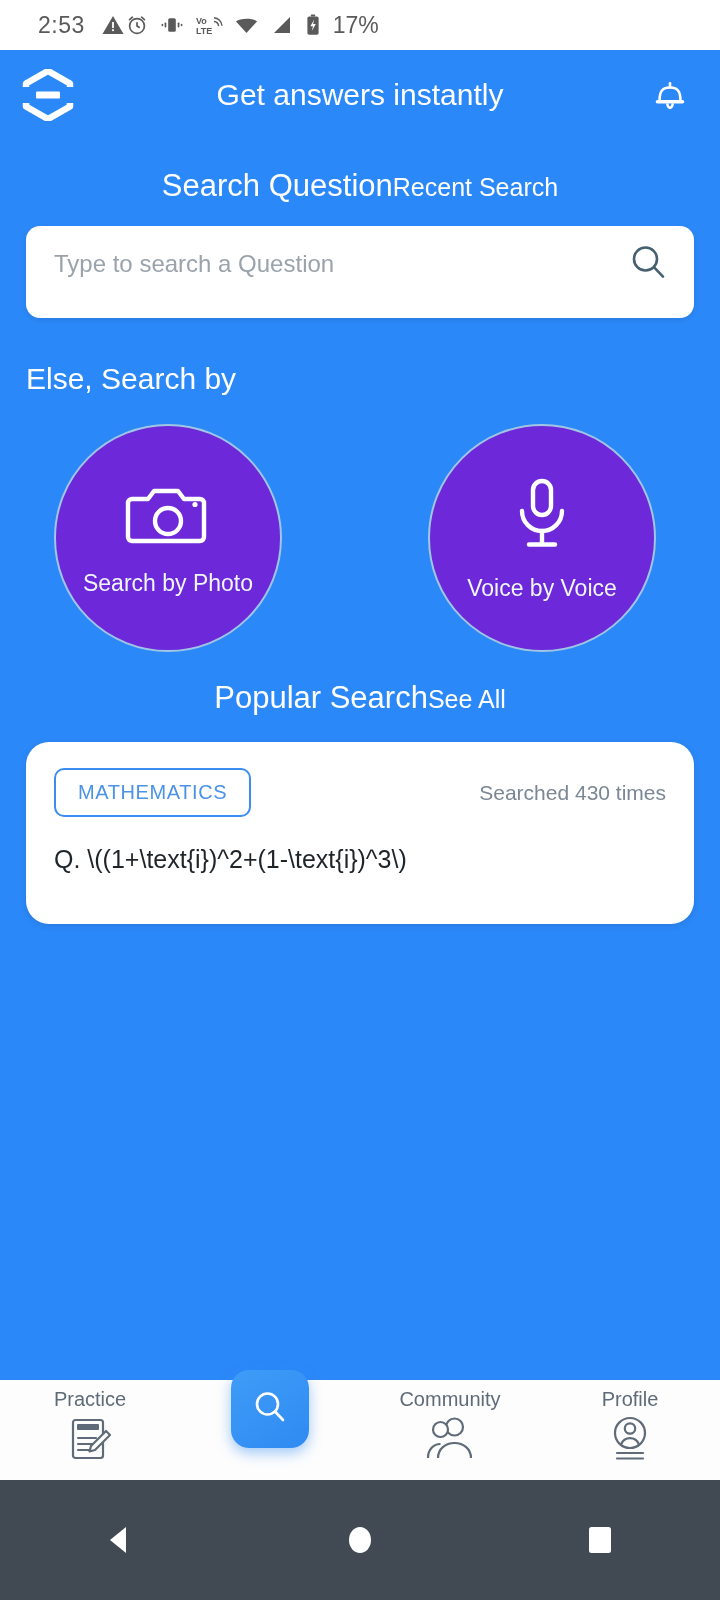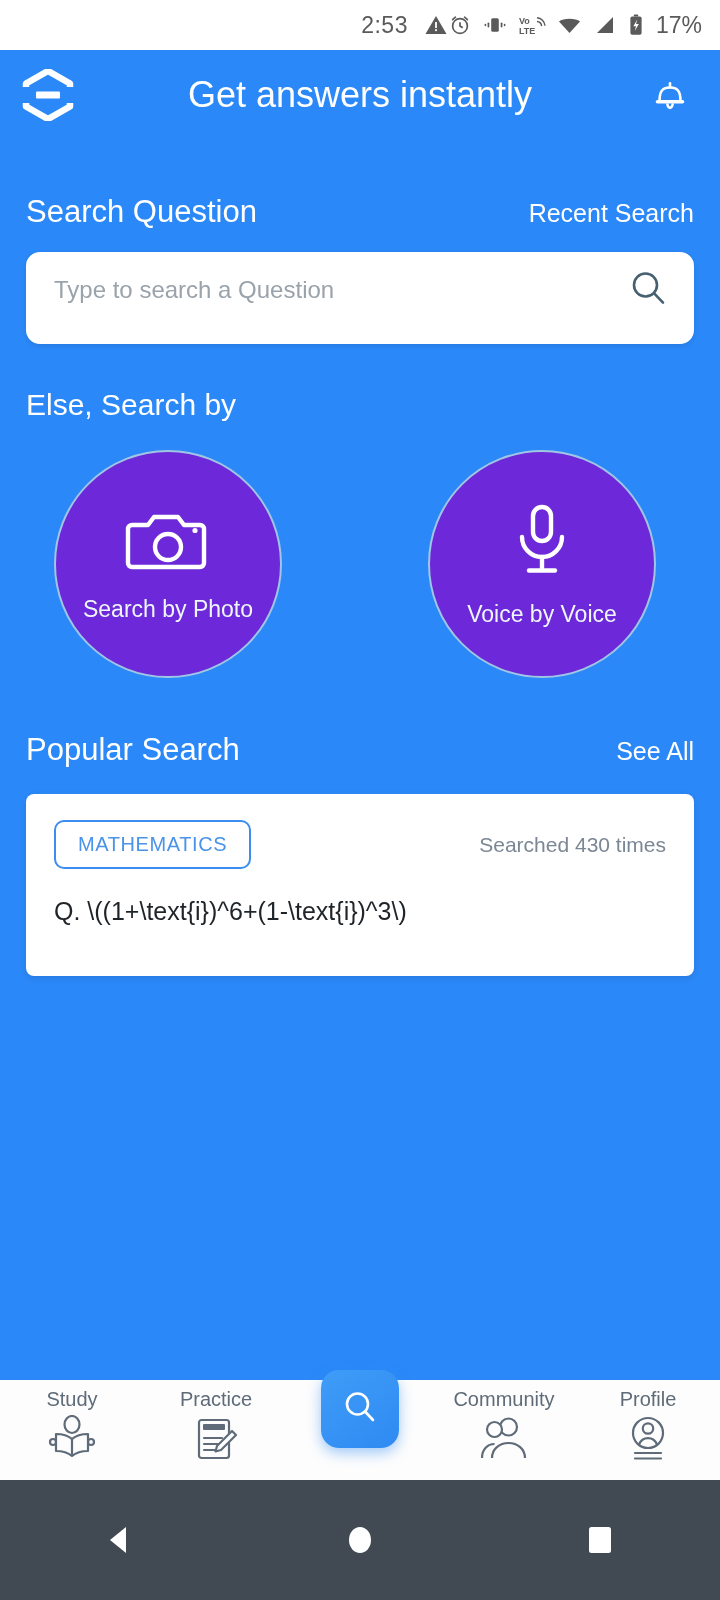--- a/index.html
+++ b/index.html
@@ -7,48 +7,48 @@
   body {
     font-family: "Liberation Sans", sans-serif;
     background:#2b88f8;
     overflow:hidden;
     position:relative;
   }
 
   
   .statusbar {
     height:50px; background:#ffffff;
-    display:flex; align-items:center; justify-content:flex-end;
+    display:flex; align-items:center; justify-content:flex-start;
     padding:0 18px 0 38px;
   }
   .sb-left { display:flex; align-items:center; gap:16px; }
   .sb-time { font-size:23px; color:#5a5a5a; letter-spacing:0.5px; }
   .sb-right { display:flex; align-items:center; gap:11px; }
   .sb-pct { font-size:23px; color:#5a5a5a; margin-left:1px; }
   .ic { display:block; }
 
   
   .appbar {
     height:90px; display:flex; align-items:center;
     padding:0 26px 0 22px; position:relative;
   }
   .logo { width:52px; height:52px; flex:0 0 auto; }
   .appbar-title {
     position:absolute; left:0; right:0; text-align:center;
-    font-size:36px; color:#fff; pointer-events:none;
+    font-size:30px; color:#fff; pointer-events:none;
   }
   .bell-btn { margin-left:auto; width:48px; height:48px;
      display:flex; align-items:center; justify-content:center; z-index:2; }
 
   
   .content { padding:0 26px; }
 
   .row-head {
-    display:flex; align-items:baseline; justify-content:space-between;
-    margin-top:54px;
+    display:flex; align-items:baseline; justify-content:center;
+    margin-top:28px;
   }
   .h-title { font-size:31px; color:#fff; font-weight:400; }
   .h-link  { font-size:25px; color:#fff; }
 
   .searchbox {
     margin-top:22px; height:92px; background:#fff; border-radius:14px;
     display:flex; align-items:center; padding:0 24px 16px 28px;
     box-shadow:0 2px 5px rgba(0,0,0,.09);
   }
   .searchbox input {
@@ -65,21 +65,21 @@
   }
   .circle {
     width:228px; height:228px; border-radius:50%;
     background:#6d28d9; border:2px solid #9fc6e4;
     display:flex; flex-direction:column; align-items:center;
     justify-content:center; gap:16px;
   }
   .circle-label { font-size:23px; color:#eef6fc; }
 
   .card {
-    margin-top:26px; background:#fff; border-radius:8px;
+    margin-top:26px; background:#fff; border-radius:23px;
     padding:26px 28px 40px 28px; box-shadow:0 2px 6px rgba(0,0,0,.10);
     min-height:182px;
   }
   .card-top { display:flex; align-items:center; justify-content:space-between; }
   .tag {
     border:2px solid #3b8ef0; color:#4a93e8; border-radius:10px;
     font-size:20px; padding:11px 22px; letter-spacing:.6px;
   }
   .card-count { font-size:21px; color:#7b8794; }
   .card-q { margin-top:28px; font-size:25px; color:#1f2429; }
@@ -235,39 +235,27 @@
   <div class="row-head">
     <span class="h-title">Popular Search</span>
     <span class="h-link">See All</span>
   </div>
 
   <div class="card">
     <div class="card-top">
       <span class="tag">MATHEMATICS</span>
       <span class="card-count">Searched 430 times</span>
     </div>
-    <div class="card-q">Q. \((1+\text{i})^6+(1-\text{i})^3\)</div>
+    <div class="card-q">Q. \((1+\text{i})^2+(1-\text{i})^3\)</div>
   </div>
 
 </div>
 
 <div class="bottomnav">
 
-  <div class="navitem">
-    <span class="navlabel">Study</span>
-    <span>
-      <svg width="52" height="48" viewBox="0 0 52 48" fill="none" stroke="#5f6b78" stroke-width="2.2" stroke-linejoin="round">
-        <ellipse cx="26" cy="9.5" rx="7.5" ry="8.5"></ellipse>
-        <path d="M26 24c-4-3.5-10-5-16-5v17c6 0 12 1.6 16 5 4-3.4 10-5 16-5V19c-6 0-12 1.5-16 5z"></path>
-        <line x1="26" y1="24" x2="26" y2="41"></line>
-        <circle cx="7" cy="27" r="3"></circle>
-          <circle cx="45" cy="27" r="3"></circle>
-      </svg>
-    </span>
-  </div>
 
   <div class="navitem">
     <span class="navlabel">Practice</span>
     <span>
       <svg width="48" height="48" viewBox="0 0 48 48" fill="none" stroke="#5f6b78" stroke-width="2.2" stroke-linejoin="round">
         <rect x="7" y="5" width="30" height="38" rx="2.5"></rect>
         <rect x="11" y="9" width="22" height="6" rx="1" fill="#5f6b78" stroke="none"></rect>
         <line x1="12" y1="23" x2="30" y2="23" stroke-linecap="round"></line>
         <line x1="12" y1="29" x2="27" y2="29" stroke-linecap="round"></line>
         <line x1="12" y1="35" x2="23" y2="35" stroke-linecap="round"></line>

